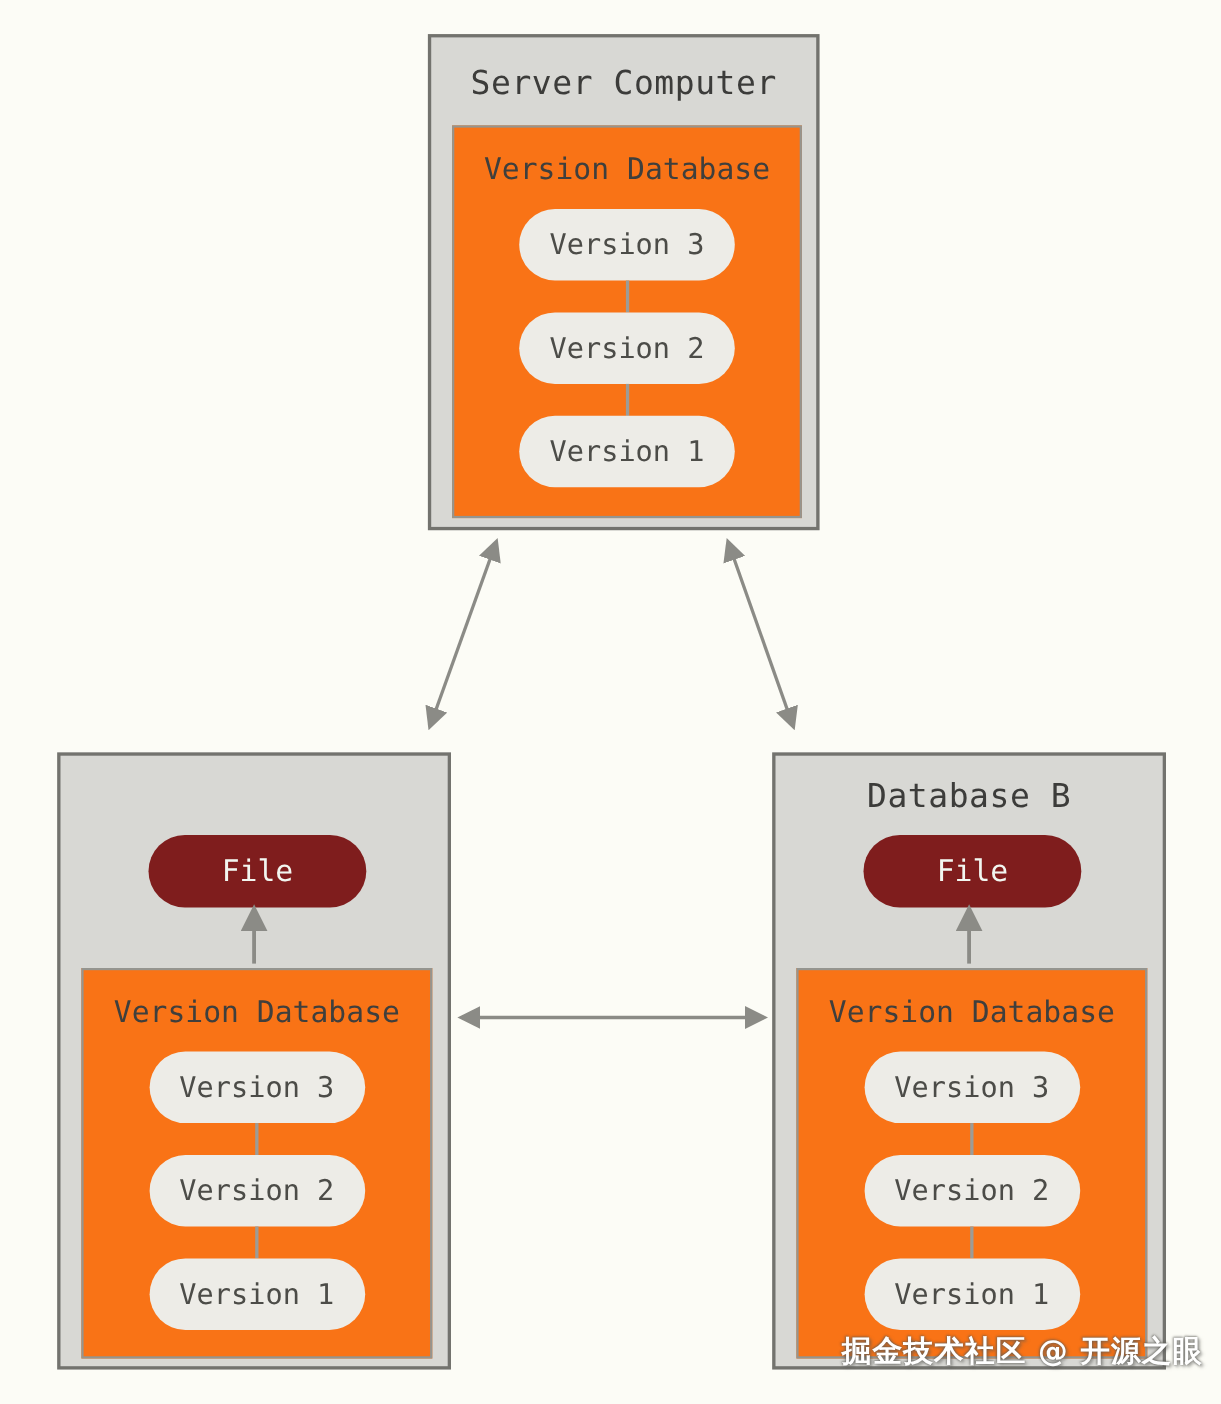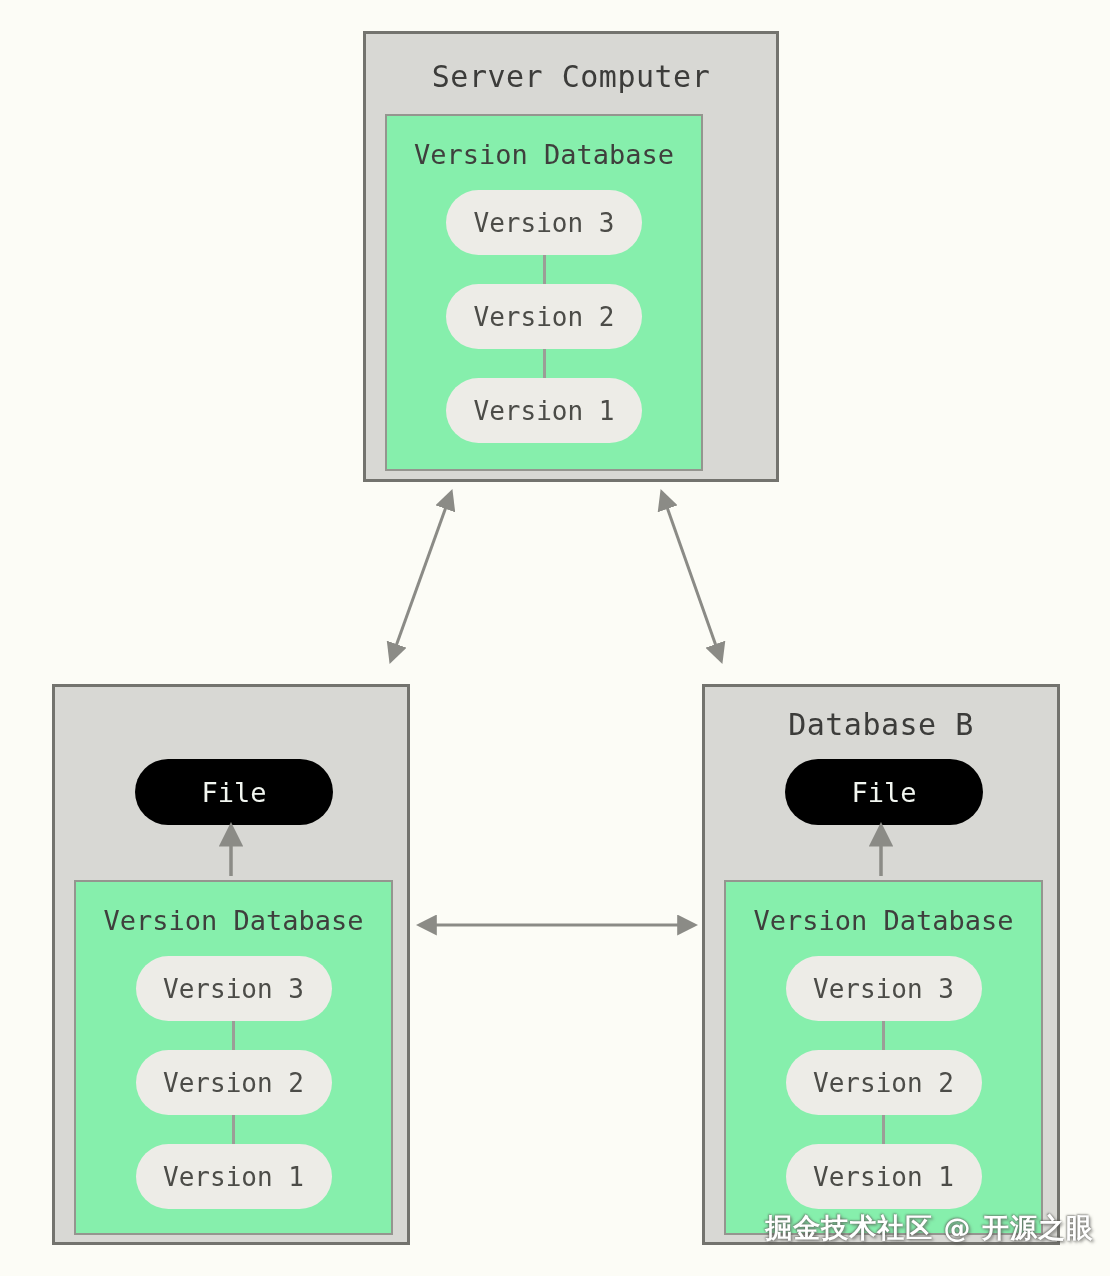--- a/index.html
+++ b/index.html
@@ -10,38 +10,38 @@
     height: 1276px;
     background: #fcfcf6;
     overflow: hidden;
     font-family: "DejaVu Sans Mono", monospace;
   }
   .panel {
     position: absolute;
     background: #d8d8d4;
     border: 3px solid #73736e;
   }
-  .panel-server { left: 363px; top: 31px;  width: 416px; height: 451px; padding-left: 23px; }
+  .panel-server { left: 389px; top: 31px;  width: 356px; height: 451px; padding-left: 23px; }
   .panel-a      { left: 52px;  top: 684px; width: 358px; height: 561px; }
   .panel-b      { left: 702px; top: 684px; width: 358px; height: 561px; }
   .panel-title {
     position: absolute;
     left: 0; right: 0;
     text-align: center;
     transform: translateY(-50%);
     font-size: 30px;
     letter-spacing: .5px;
     color: #3c3c3a;
     white-space: nowrap;
   }
   .panel-server .panel-title { top: 42px; }
   .panel-a .panel-title, .panel-b .panel-title { top: 37px; }
   .db-box {
     position: absolute;
-    background: #86efac;
+    background: #f97316;
     border: 2px solid #95958f;
     display: flex;
     flex-direction: column;
     align-items: center;
     padding-top: 22px;
   }
   .panel-server .db-box { left: 19px; top: 80px;  width: 318px; height: 357px; }
   .panel-a .db-box, .panel-b .db-box { left: 19px; top: 193px; width: 319px; height: 355px; }
   .db-label {
     font-size: 27px;
@@ -73,21 +73,21 @@
     height: 29px;
     background: #9c9c97;
   }
   .file-pill {
     position: absolute;
     left: 80px;
     top: 72px;
     width: 198px;
     height: 66px;
     border-radius: 33px;
-    background: #000000;
+    background: #7f1d1d;
     color: #f2f6f0;
     font-size: 27px;
     display: flex;
     align-items: center;
     justify-content: center;
   }
   .arrows-overlay {
     position: absolute;
     left: 0; top: 0;
     width: 1110px;

